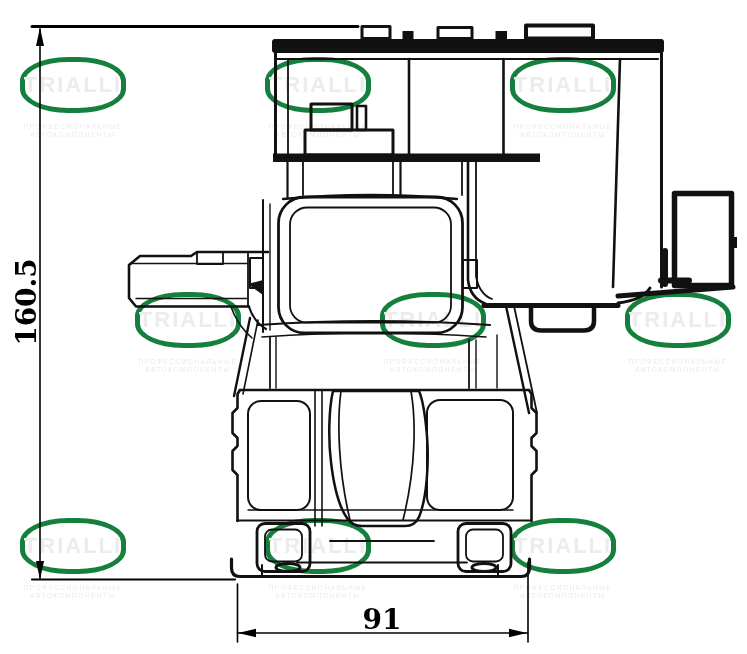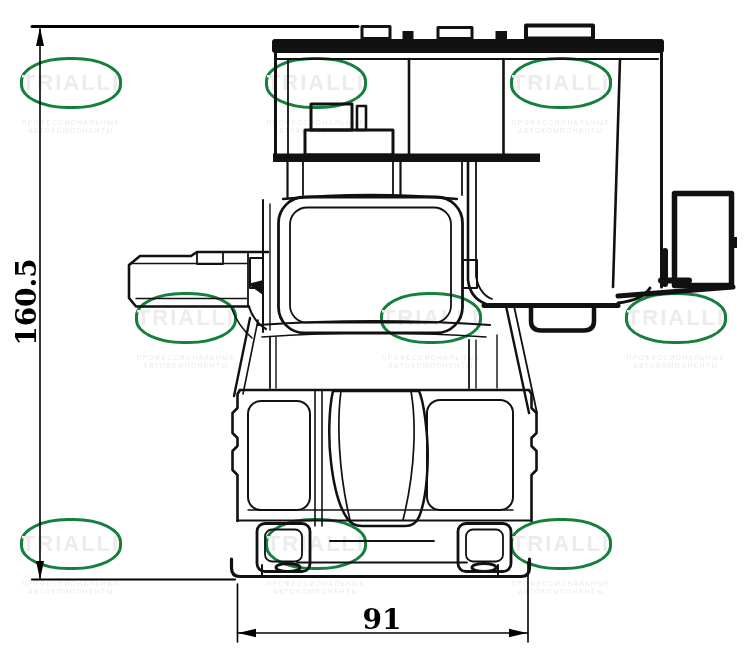--- a/index.html
+++ b/index.html
@@ -7,21 +7,21 @@
     position:relative;
     width:747px;height:654px;
     background:#fff;
     overflow:hidden;
     font-family:"Liberation Sans", sans-serif;
   }
   #watermark-layer{position:absolute;inset:0;}
   .wm{position:absolute;text-align:center;pointer-events:none;}
   .wm-logo{
     width:96px;height:46px;
-    border:3px solid #15803d;
+    border:5px solid #15803d;
     border-radius:48px/24px;
     display:flex;align-items:center;justify-content:center;
     font-weight:bold;font-size:22px;letter-spacing:2px;
     color:#ececec;
   }
   .wm-tag{
     margin-top:10px;
     font-size:6.5px;line-height:8px;letter-spacing:1.5px;
     color:#eaeaea;white-space:nowrap;
   }

